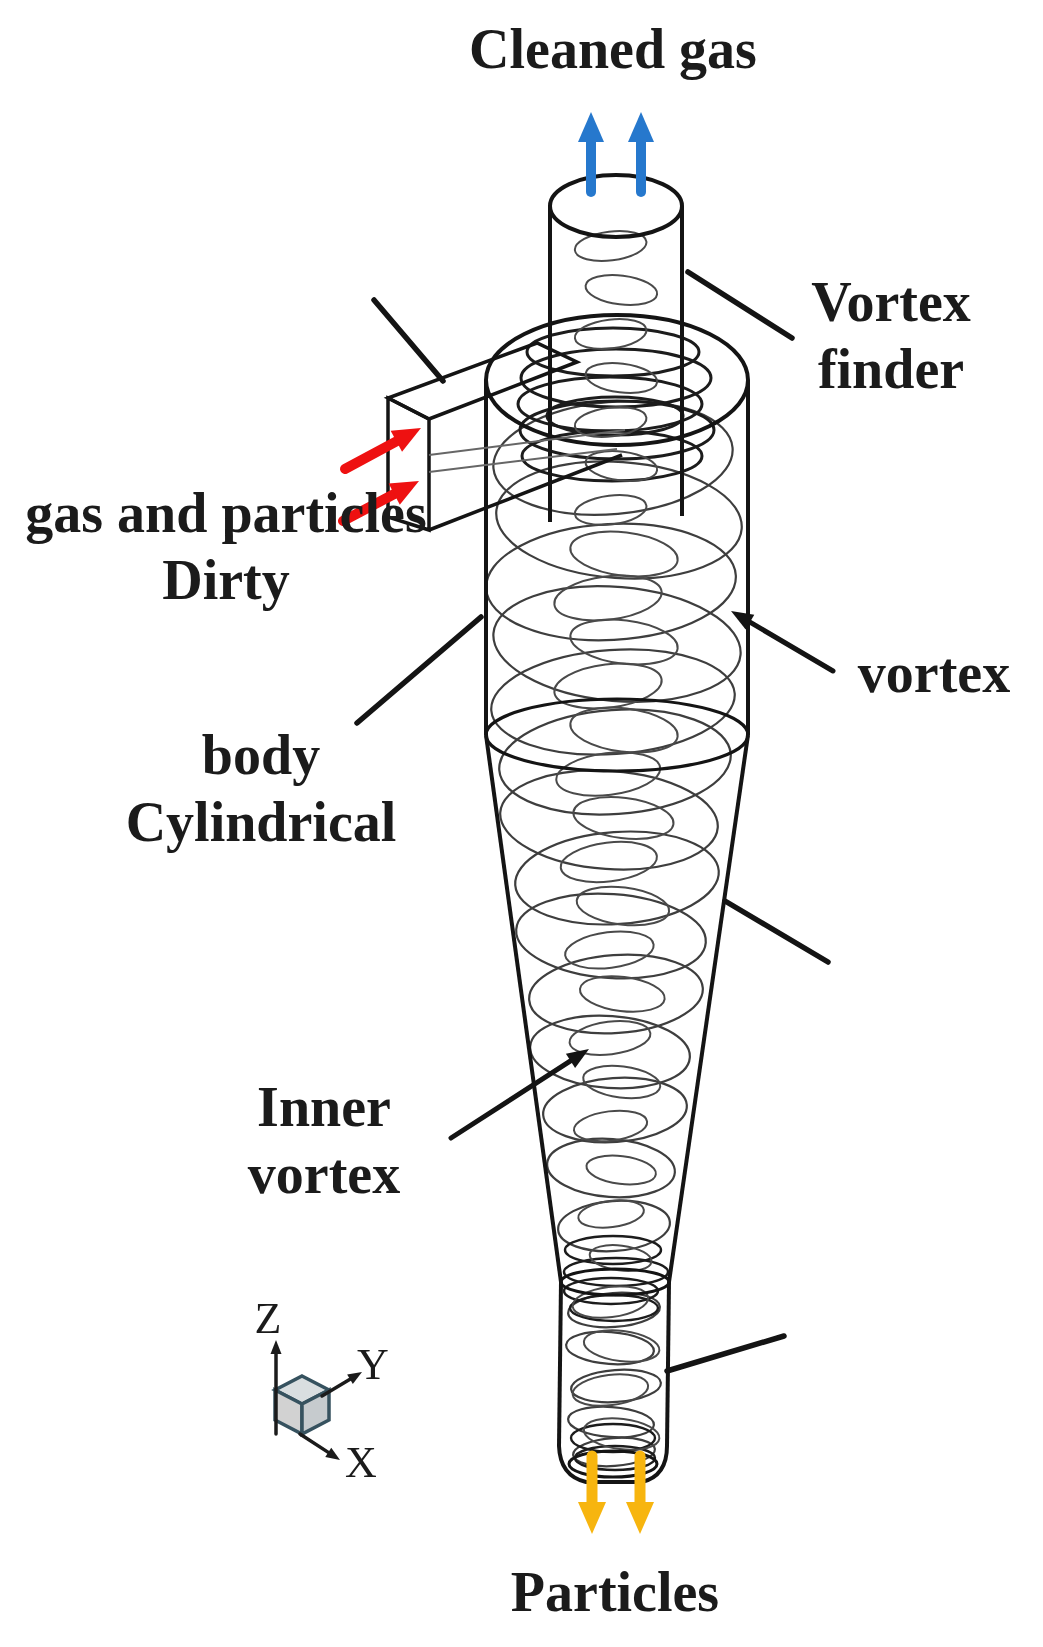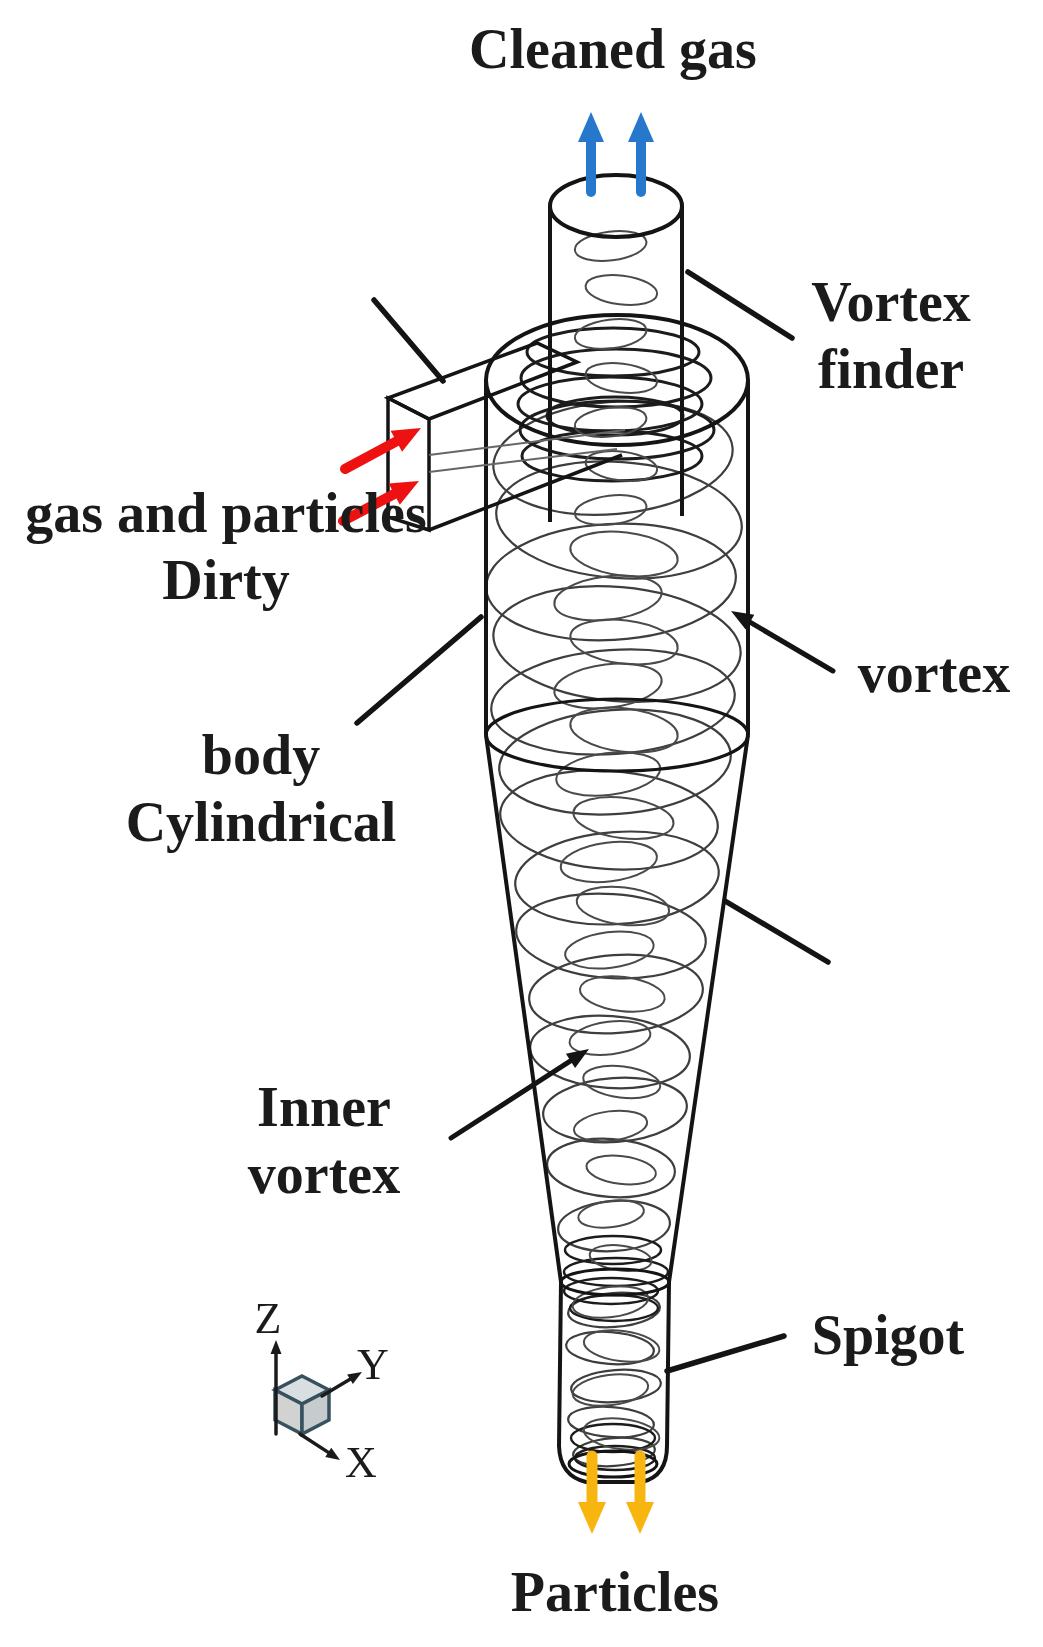--- a/index.html
+++ b/index.html
@@ -190,19 +190,18 @@
   <div class="lbl" style="left:934px;top:674px">
     <span>vortex</span>
   </div>
 
 
   <div class="lbl" style="left:324px;top:1141px">
     <span>Inner</span>
     <span>vortex</span>
   </div>
 
-  <div class="lbl" style="left:888px;top:1336px">Spigot</div>
   <div class="lbl" style="left:615px;top:1593px">Particles</div>
 
   <div class="axis-lbl" style="left:268px;top:1318px">Z</div>
   <div class="axis-lbl" style="left:373px;top:1364px">Y</div>
   <div class="axis-lbl" style="left:361px;top:1462px">X</div>
 </div>
 
 </body></html>

